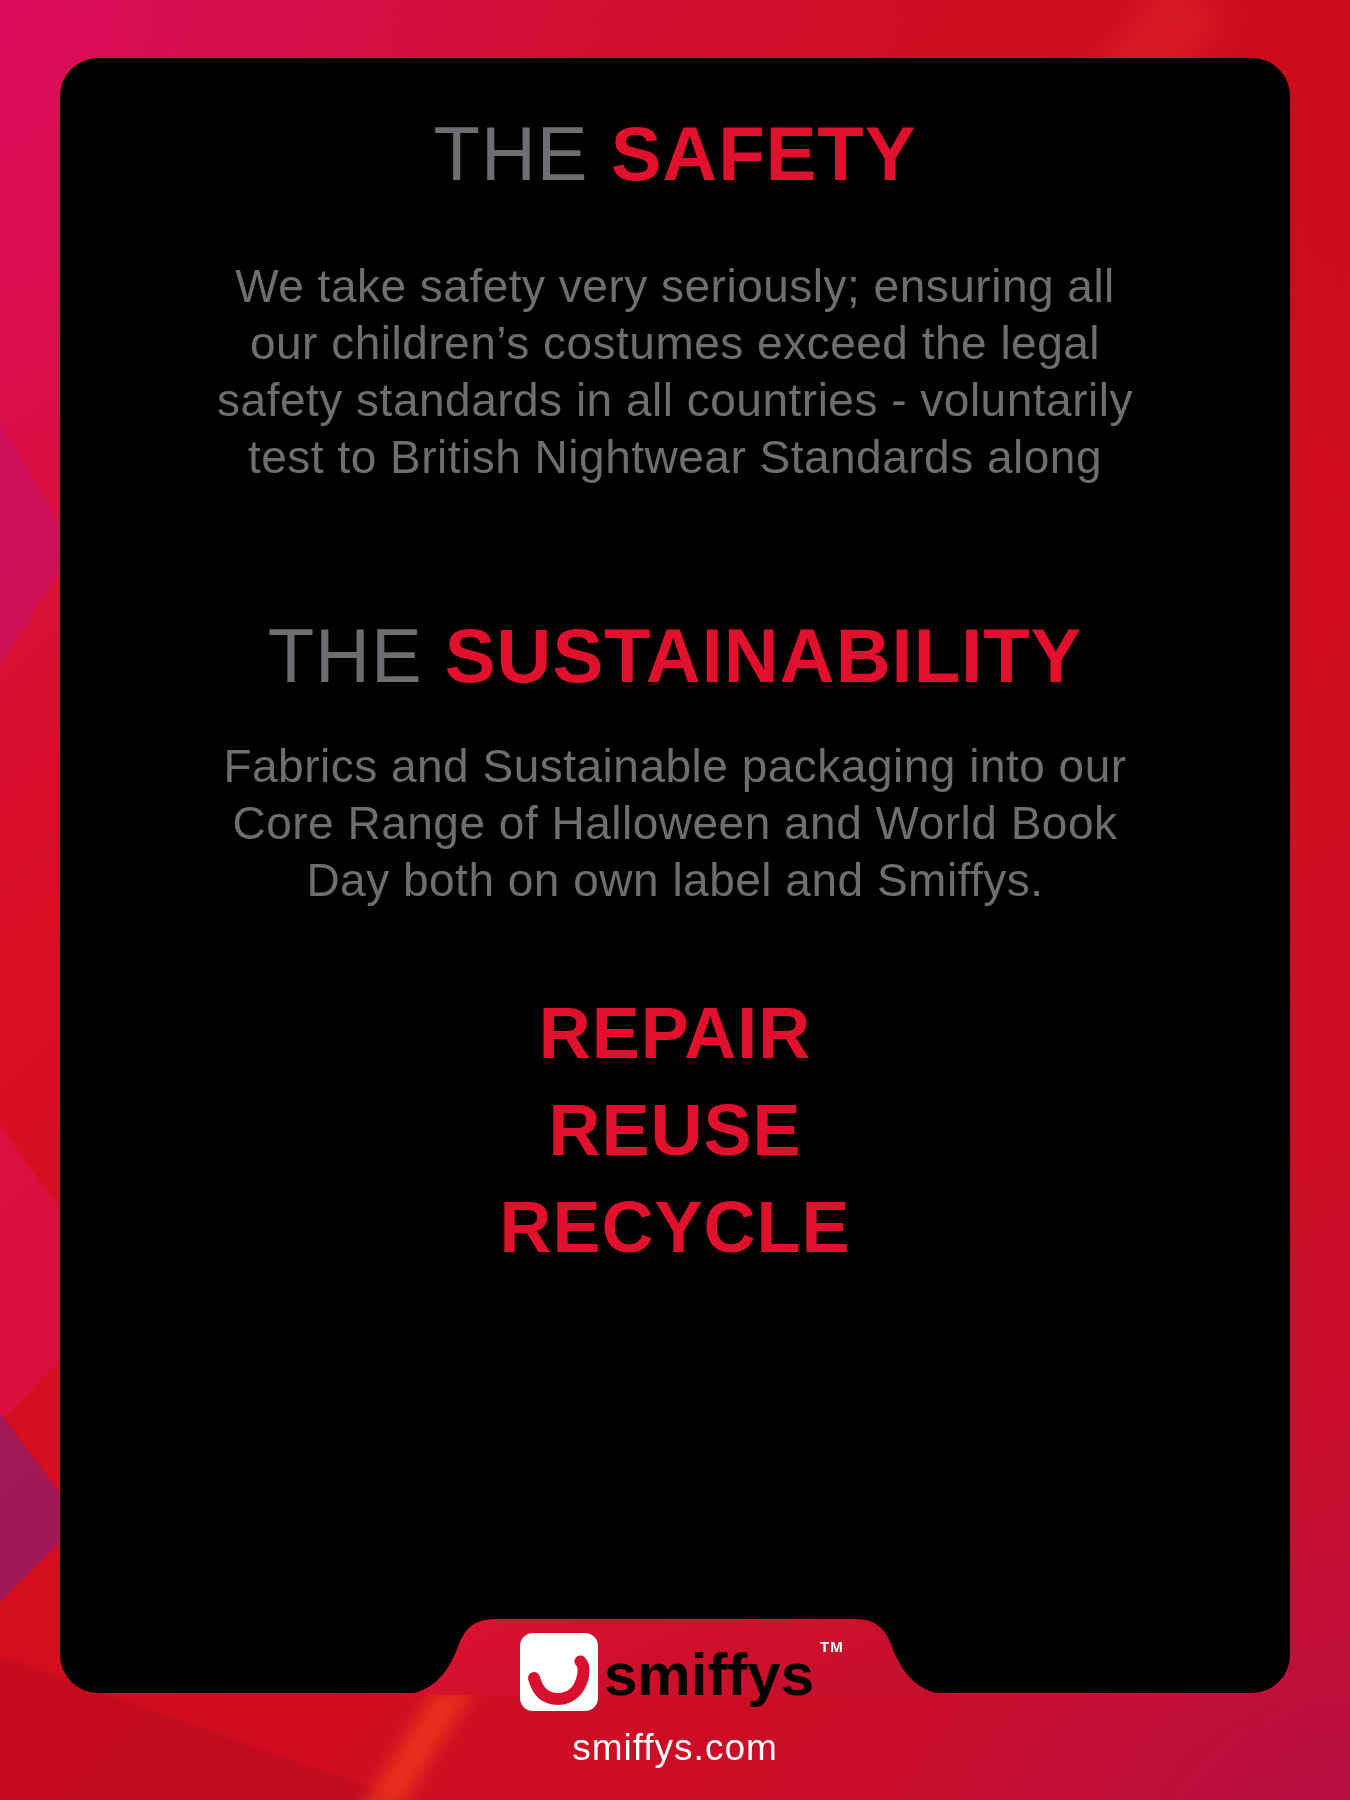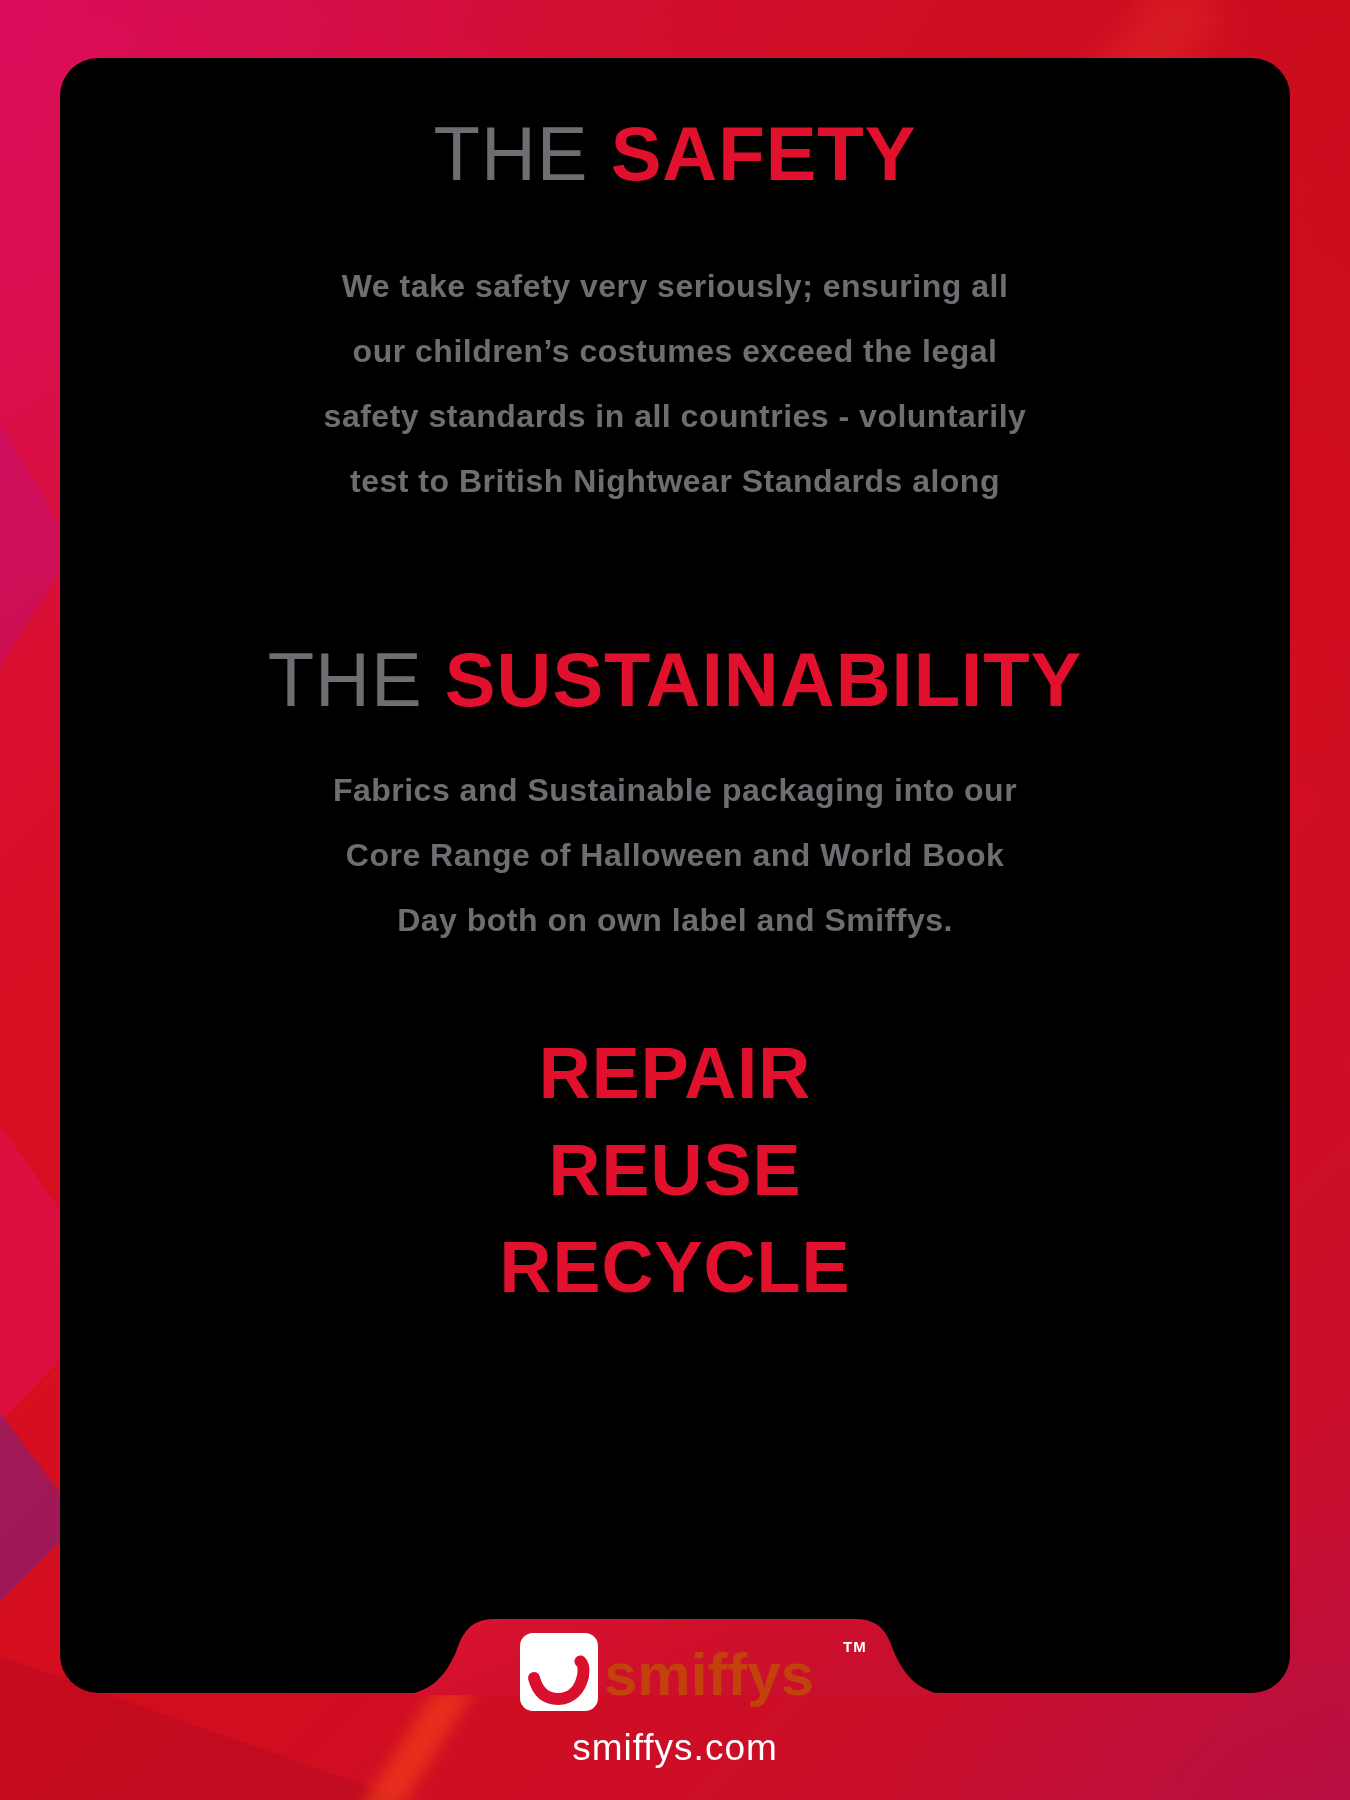--- a/index.html
+++ b/index.html
@@ -35,44 +35,44 @@
   }
 
   .headline { margin-top: 58px; font-size: 76px; line-height: 1; letter-spacing: 1px; white-space: nowrap; }
   .headline .h-prefix { color: #6d6e71; font-weight: 400; }
   .headline .h-word   { color: #e1112e; font-weight: 800; }
   .headline-2 { margin-top: 132px; }
 
   .body-para { margin-top: 66px; }
   .body-para-2 { margin-top: 44px; }
   .body-line {
-    font-size: 32px; line-height: 57px; font-weight: 700;
-    color: #6d6e71; letter-spacing: 0.5px; white-space: nowrap; margin-top: 8px;
+    font-size: 46px; line-height: 57px; font-weight: 400;
+    color: #6d6e71; letter-spacing: 0.5px; white-space: nowrap;
   }
 
   .slogan { margin-top: 76px; }
   .slogan-word {
     font-size: 72px; line-height: 97px; font-weight: 800;
     color: #e1112e; letter-spacing: 1px;
   }
 
   
   .brand-tab { position: absolute; left: 405px; top: 1603px; width: 540px; height: 92px; }
   .logo-square {
     position: absolute; left: 520px; top: 1633px; width: 78px; height: 78px;
     background: #ffffff; border-radius: 13px;
   }
   .logo-wordmark {
     position: absolute; left: 604px; top: 1645px;
     font-size: 60px; line-height: 60px; font-weight: 700;
-    color: #c2410c; letter-spacing: 0px;
+    color: #000000; letter-spacing: 0px;
   }
   .logo-tm {
     position: absolute; left: 820px; top: 1638px;
-    font-size: 15px; font-weight: 700; color: #ffffff; letter-spacing: 1px; margin-left: 23px;
+    font-size: 15px; font-weight: 700; color: #ffffff; letter-spacing: 1px;
   }
 
   
   .site-url {
     position: absolute; left: 0; top: 1726px; width: 1350px;
     text-align: center; font-size: 37px; line-height: 44px;
     font-weight: 400; color: #ffffff; letter-spacing: 1px;
   }
 </style>
 </head>

